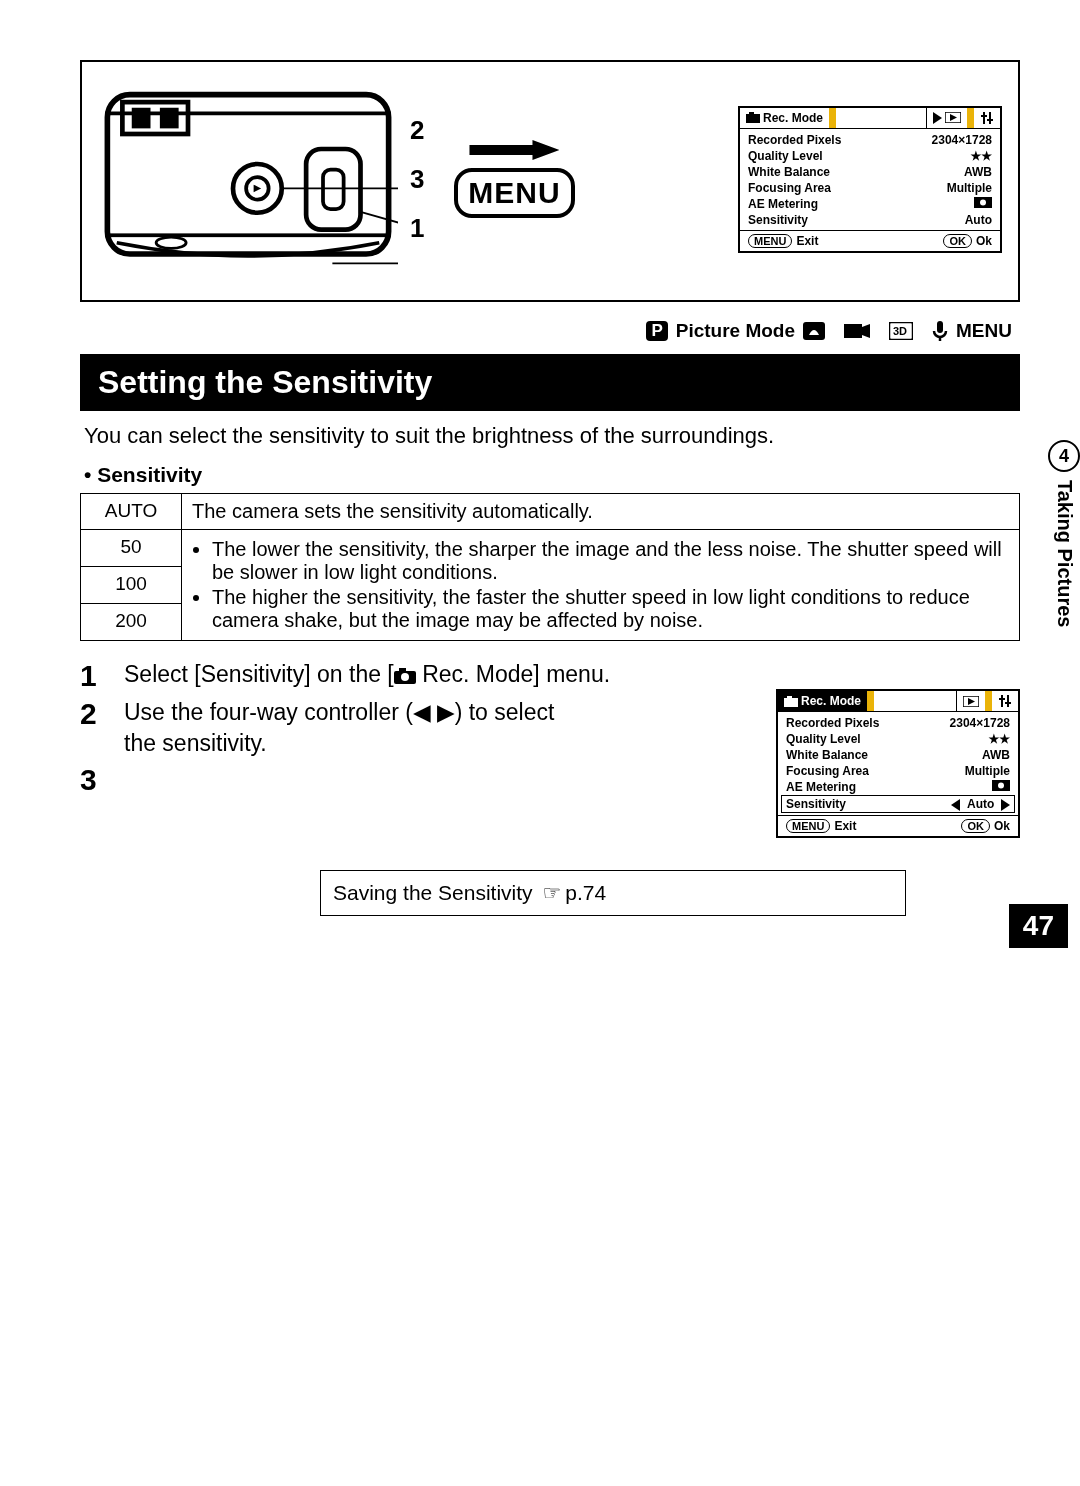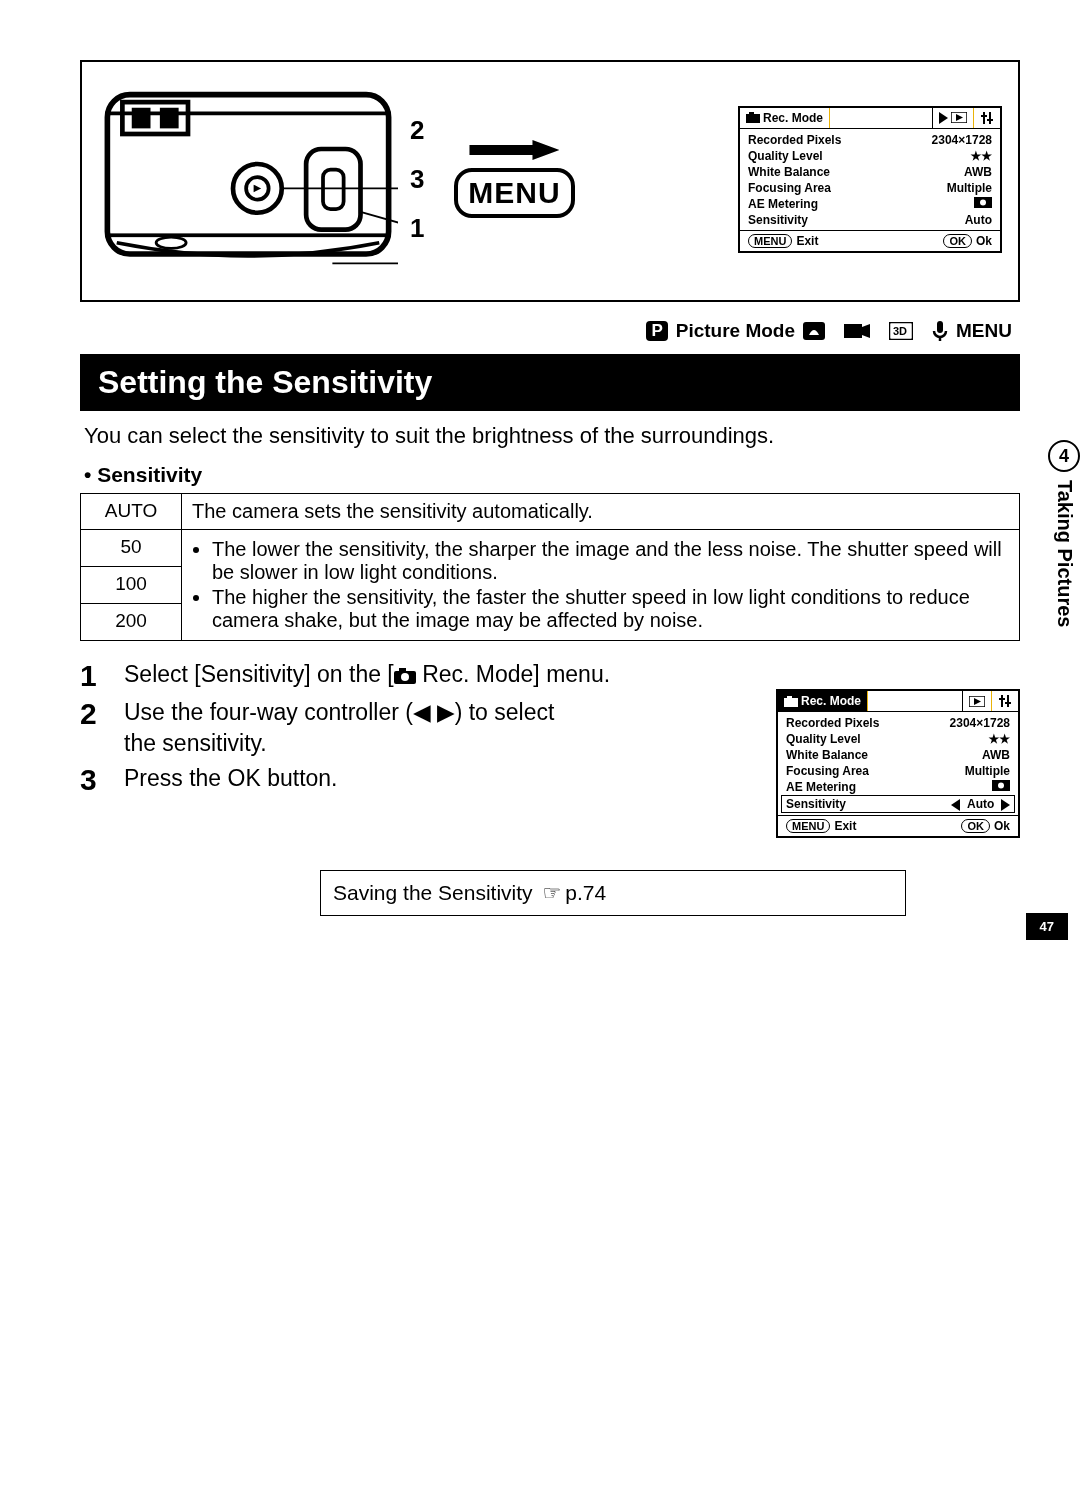--- a/index.html
+++ b/index.html
@@ -12,21 +12,21 @@
   .camera svg { width: 100%; height: 100%; }
 
   .callouts { display: flex; flex-direction: column; justify-content: center; font-size: 26px; font-weight: bold; gap: 18px; margin-left: -8px; }
 
   .menu-badge { width: 120px; margin-left: 10px; display: flex; flex-direction: column; align-items: center; }
   .menu-arrow { width: 90px; height: 20px; background: #000; position: relative; margin-bottom: 8px; clip-path: polygon(0 25%, 70% 25%, 70% 0, 100% 50%, 70% 100%, 70% 75%, 0 75%); }
   .menu-box { border: 4px solid #000; border-radius: 18px; padding: 4px 10px; font-size: 30px; font-weight: 900; letter-spacing: 1px; }
 
   .lcd-screen { border: 2px solid #000; width: 260px; background: #fff; font-size: 12px; font-weight: bold; }
   .lcd-tabs { display: flex; border-bottom: 1.5px solid #000; }
-  .lcd-tab { padding: 3px 6px; border-right: 1px solid #eab308; display:flex; align-items:center; gap:3px; }
+  .lcd-tab { padding: 3px 6px; border-right: 7px solid #eab308; display:flex; align-items:center; gap:3px; }
   .lcd-tab.active { background: #000; color: #fff; }
   .lcd-tab-spacer { flex: 1; }
   .lcd-body { padding: 3px 8px 2px 8px; }
   .lcd-row { display: flex; justify-content: space-between; padding: 1px 0; text-align: center; }
   .lcd-row.selected { outline: 1.5px solid #000; padding: 1px 4px; margin: 1px -4px; }
   .lcd-footer { display: flex; justify-content: space-between; border-top: 1.5px solid #000; padding: 3px 8px; align-items:flex-start; }
   .btn-label { border: 1.5px solid #000; border-radius: 10px; padding: 0 5px; font-size: 11px; display: inline-block; margin-right: 4px; }
   .stars::before { content: "★★"; }
 
   .mode-line { text-align: right; font-weight: bold; font-size: 19px; padding: 4px 8px 12px 0; display:flex; justify-content:flex-end; align-items:center; gap:8px; }
@@ -54,21 +54,21 @@
   .cam-icon { display:inline-block; width:22px; height:16px; vertical-align:middle; }
 
   .step-lcd-wrap { margin-left: 44px; float: right; margin-top: -8px; }
 
   .ref-box { border: 1.5px solid #000; padding: 10px 12px; font-size: 21px; margin: 32px 0 0 240px; width: 560px; }
   .hand-icon::before { content: "☞"; margin: 0 4px; }
 
   .side-tab { position: absolute; right: 0; top: 440px; writing-mode: vertical-rl; text-orientation: mixed; font-size: 20px; font-weight: bold; display: flex; align-items: center; }
   .side-circle { border: 2.5px solid #000; border-radius: 50%; width: 28px; height: 28px; display:inline-flex; align-items:center; justify-content:center; writing-mode: horizontal-tb; font-size:18px; margin-bottom:8px; }
 
-  .page-num { position:absolute; bottom: 16px; right: 12px; background:#000; color:#fff; font-weight:bold; font-size:13px; padding: 6px 14px; }
+  .page-num { position:absolute; bottom: 8px; right: 12px; background:#000; color:#fff; font-weight:bold; font-size:28px; padding: 6px 14px; }
   .clearfix::after { content:""; display:block; clear:both; }
 
   .tri-r { display:inline-block; width:0; height:0; border-top:6px solid transparent; border-bottom:6px solid transparent; border-left:9px solid #000; vertical-align:middle; }
   .tri-l { display:inline-block; width:0; height:0; border-top:6px solid transparent; border-bottom:6px solid transparent; border-right:9px solid #000; vertical-align:middle; }
 </style>
 </head>
 <body>
 
 <div class="page">
 
@@ -306,21 +306,20 @@
     <div class="step-row">
       <div class="step-num">2</div>
       <div class="step-body" style="max-width:460px;">
         <div class="step-head">Use the four-way controller (◀ ▶) to select the sensitivity.</div>
       </div>
     </div>
 
     <div class="step-row">
       <div class="step-num">3</div>
       <div class="step-body" style="max-width:460px;">
-        <div class="step-head">Press the OK button.</div>
       </div>
     </div>
 
   </div>
 
   <div class="ref-box">
     <span>Saving the Sensitivity </span><span class="hand-icon"></span><span>p.74</span>
   </div>
 
   <div class="page-num">47</div>

